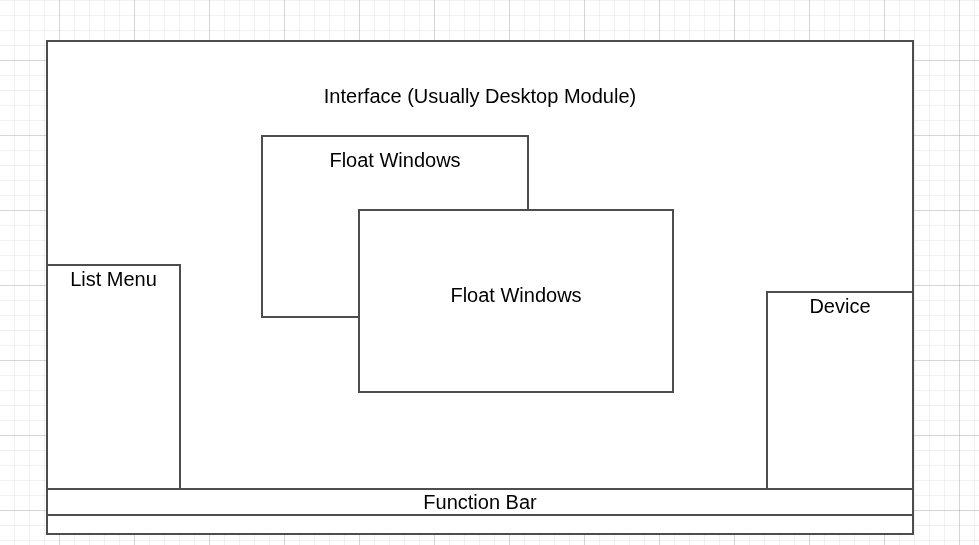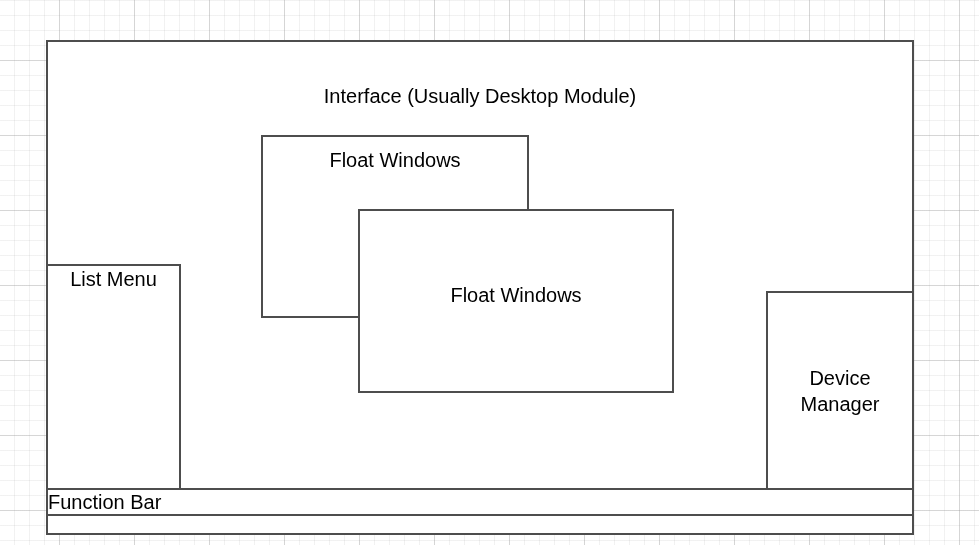--- a/index.html
+++ b/index.html
@@ -78,21 +78,20 @@
   #list-menu .label { font-size: 20px; }
 
   
   #device-manager {
     left: 766px;
     top: 291px;
     width: 148px;
     height: 200px;
     z-index: 3;
     display: flex;
-    align-items: center;
     justify-content: center;
   }
   #device-manager .label { font-size: 20px; }
 
   
   #float-back {
     left: 261px;
     top: 135px;
     width: 268px;
     height: 183px;
@@ -120,21 +119,21 @@
 
   
   #function-bar {
     left: 46px;
     top: 488px;
     width: 868px;
     height: 28px;
     z-index: 6;
     display: flex;
     align-items: center;
-    justify-content: flex-start;
+    justify-content: center;
   }
   #function-bar .label { font-size: 20px; }
 </style>
 </head>
 <body>
 
 <div id="canvas">
 
   <div class="box" id="interface-frame">
     <div id="interface-title">Interface (Usually Desktop Module)</div>
@@ -150,21 +149,20 @@
     </div>
   </div>
 
   <div class="box" id="list-menu">
     <div class="label">List Menu</div>
   </div>
 
   <div class="box" id="device-manager">
     <div>
       <div class="label">Device</div>
-      <div class="label">Manager</div>
     </div>
   </div>
 
   <div class="box" id="function-bar">
     <div class="label">Function Bar</div>
   </div>
 
 </div>
 
 </body></html>

